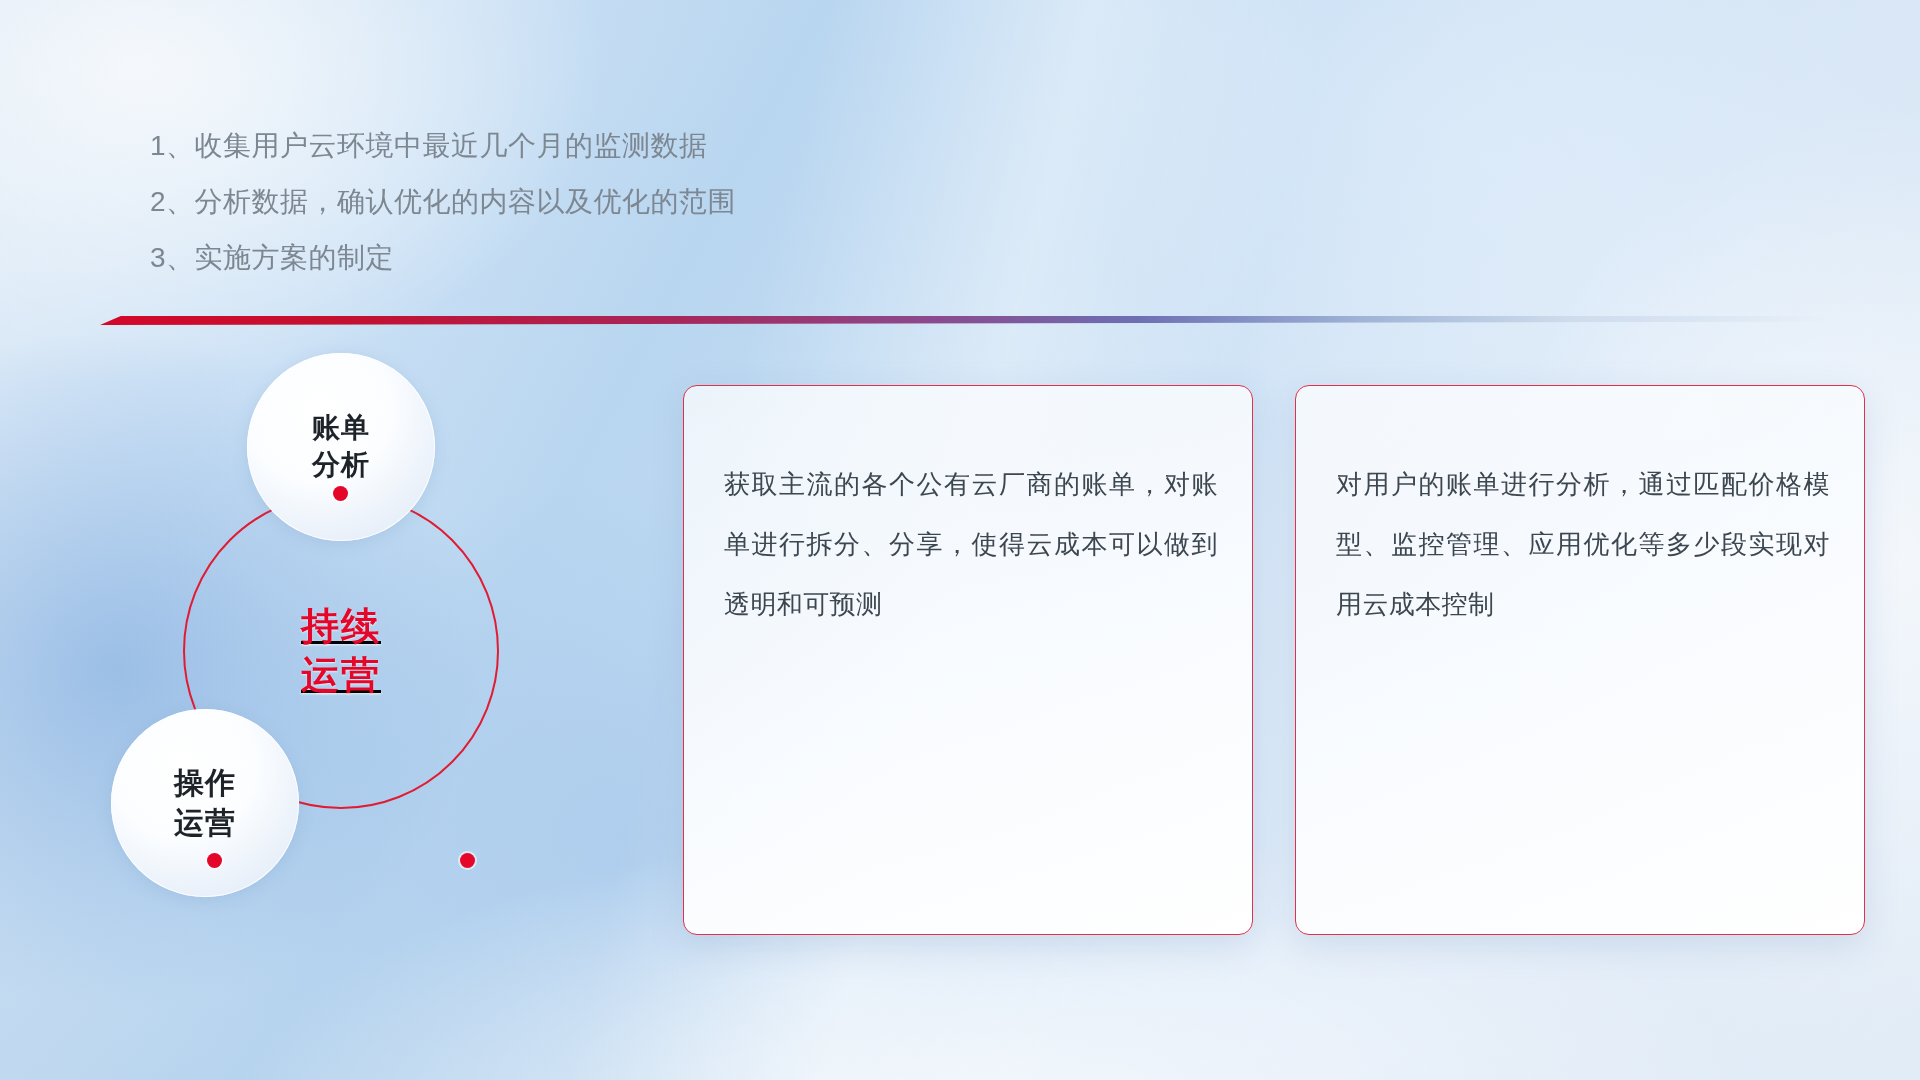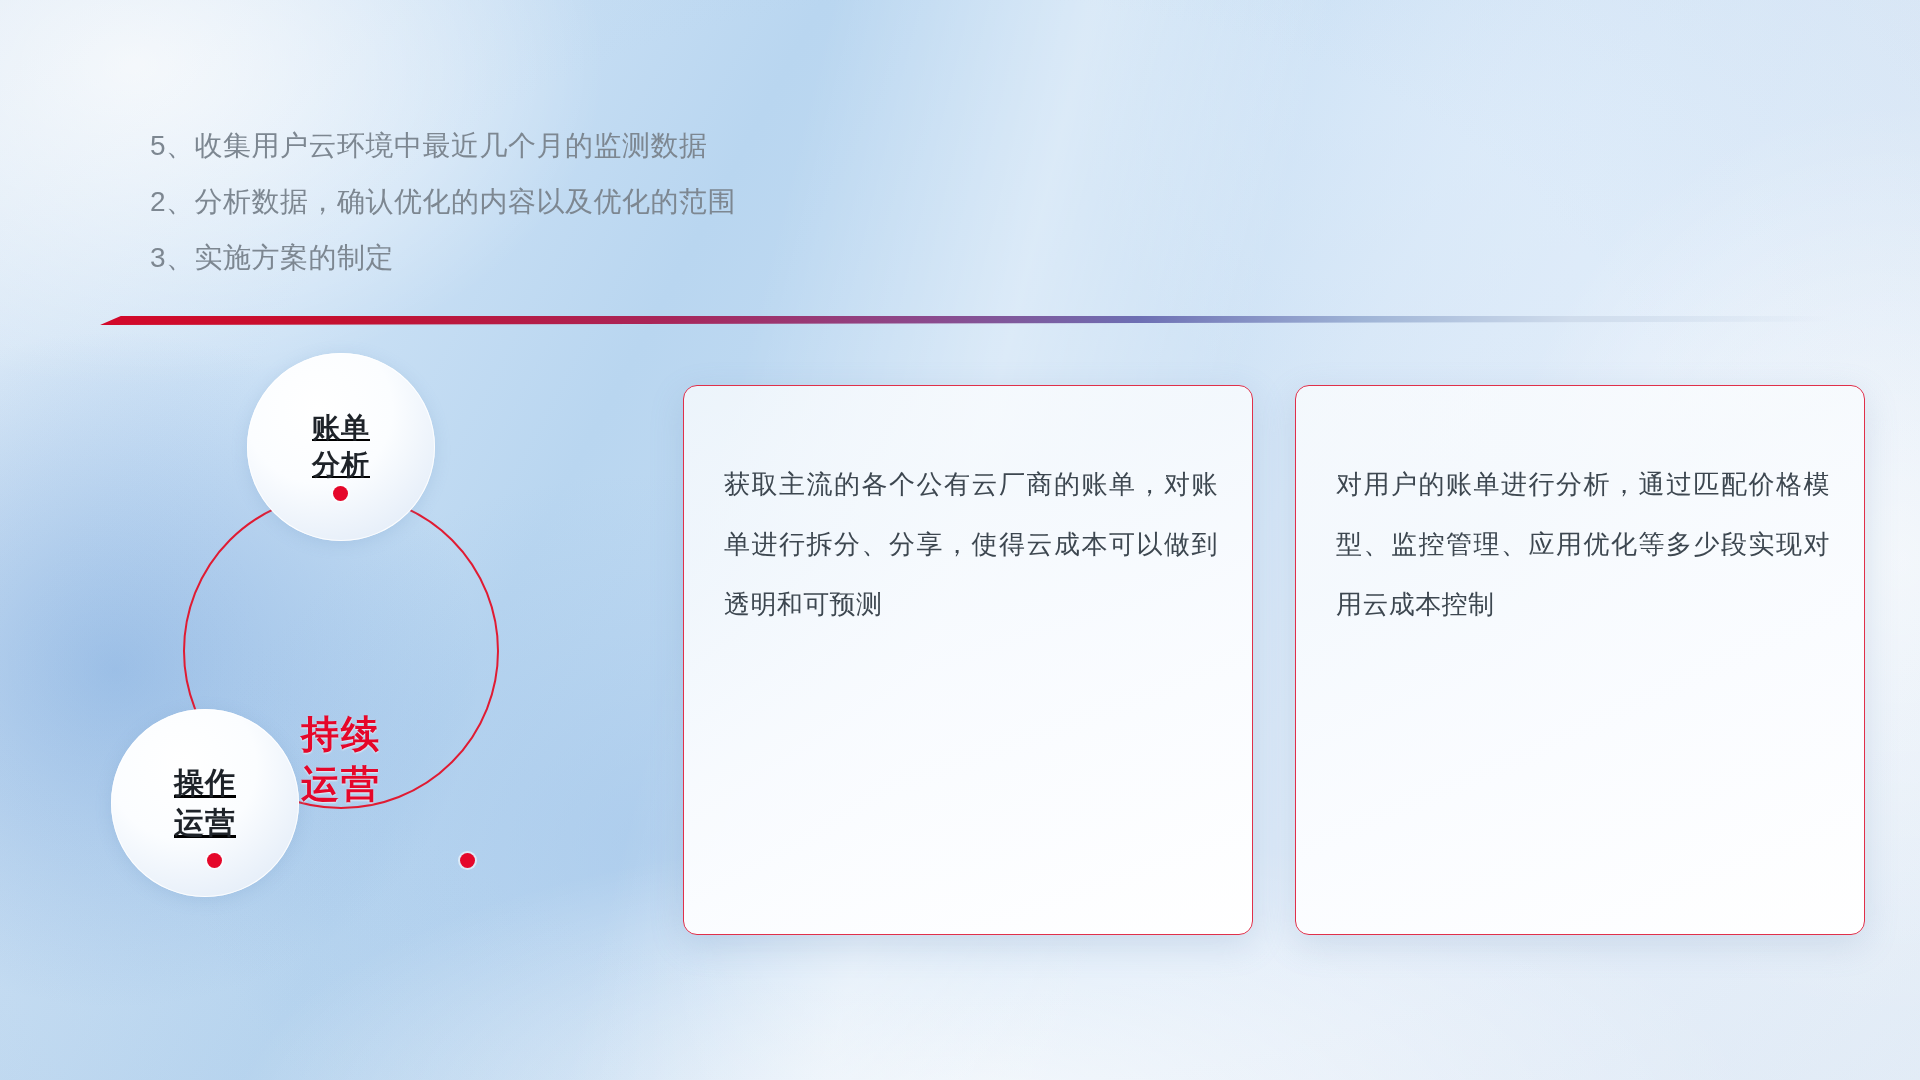--- a/index.html
+++ b/index.html
@@ -67,21 +67,21 @@
     position:absolute; left:100px; top:316px; width:1730px; height:9px; z-index:3;
     background:linear-gradient(90deg,#d3082a 0%,#c41030 14%,#a8265a 33%,#8b4a8d 48%,#6d6fb3 60%,#9fb4d6 73%,#cfdcec 85%,rgba(240,245,250,0) 100%);
     clip-path:polygon(0 100%, 1.2% 0, 100% 0, 100% 62%, 0 100%);
     border-radius:1px;
   }
 
   
   #diagram{ position:absolute; left:95px; top:345px; width:540px; height:600px; z-index:4; }
   .circ{
     position:absolute; border-radius:50%;
-    display:flex; align-items:center; justify-content:center; flex-direction:column;text-decoration:underline;
+    display:flex; align-items:center; justify-content:center; flex-direction:column;
   }
   .circ-fill{
     background:radial-gradient(circle at 38% 30%, #ffffff 0%, #fbfdff 42%, #e7eff9 78%, #dce8f6 100%);
     box-shadow:0 3px 16px rgba(110,150,195,.22), inset 0 0 0 1px rgba(255,255,255,.85);
   }
   .circ-label{
     color:#1e2329; font-weight:700; text-align:center;
     line-height:1.32; letter-spacing:1px;
   }
   
@@ -94,21 +94,21 @@
 
   
   #ring{
     position:absolute; left:88px; top:148px; width:316px; height:316px;
     border-radius:50%;
     border:2.5px solid #e01b32;
     background:transparent;
   }
   #ring-core{
     position:absolute; left:88px; top:148px; width:316px; height:316px;
-    display:flex; align-items:flex-end; justify-content:center;
+    display:flex; align-items:center; justify-content:center;text-decoration:underline;
   }
   #ring-core .core-text{
     color:#e5072a; font-size:38px; font-weight:800; text-align:center;
     line-height:1.3; letter-spacing:2px;
     text-shadow:0 1px 2px rgba(255,255,255,.7);
   }
   .dot{
     position:absolute; width:15px; height:15px; border-radius:50%;
     background:#e5072a; box-shadow:0 0 0 2px rgba(255,255,255,.55);
   }
@@ -144,21 +144,21 @@
   <div class="bgl bg-blue-mid"></div>
   <div class="bgl bg-white-bot"></div>
   <div class="bgl bg-white-right"></div>
   <div class="bgl bg-streak"></div>
   <div class="bgl bg-vig"></div>
 </div>
 
 <div id="bullets">
 
   <div class="bullet-col left">
-    <div class="bullet-line">5、收集用户云环境中最近几个月的监测数据</div>
+    <div class="bullet-line">1、收集用户云环境中最近几个月的监测数据</div>
     <div class="bullet-line">2、分析数据，确认优化的内容以及优化的范围</div>
     <div class="bullet-line">3、实施方案的制定</div>
   </div>
 
 
 </div>
 
 <div id="divider"></div>
 
 <div id="diagram">

